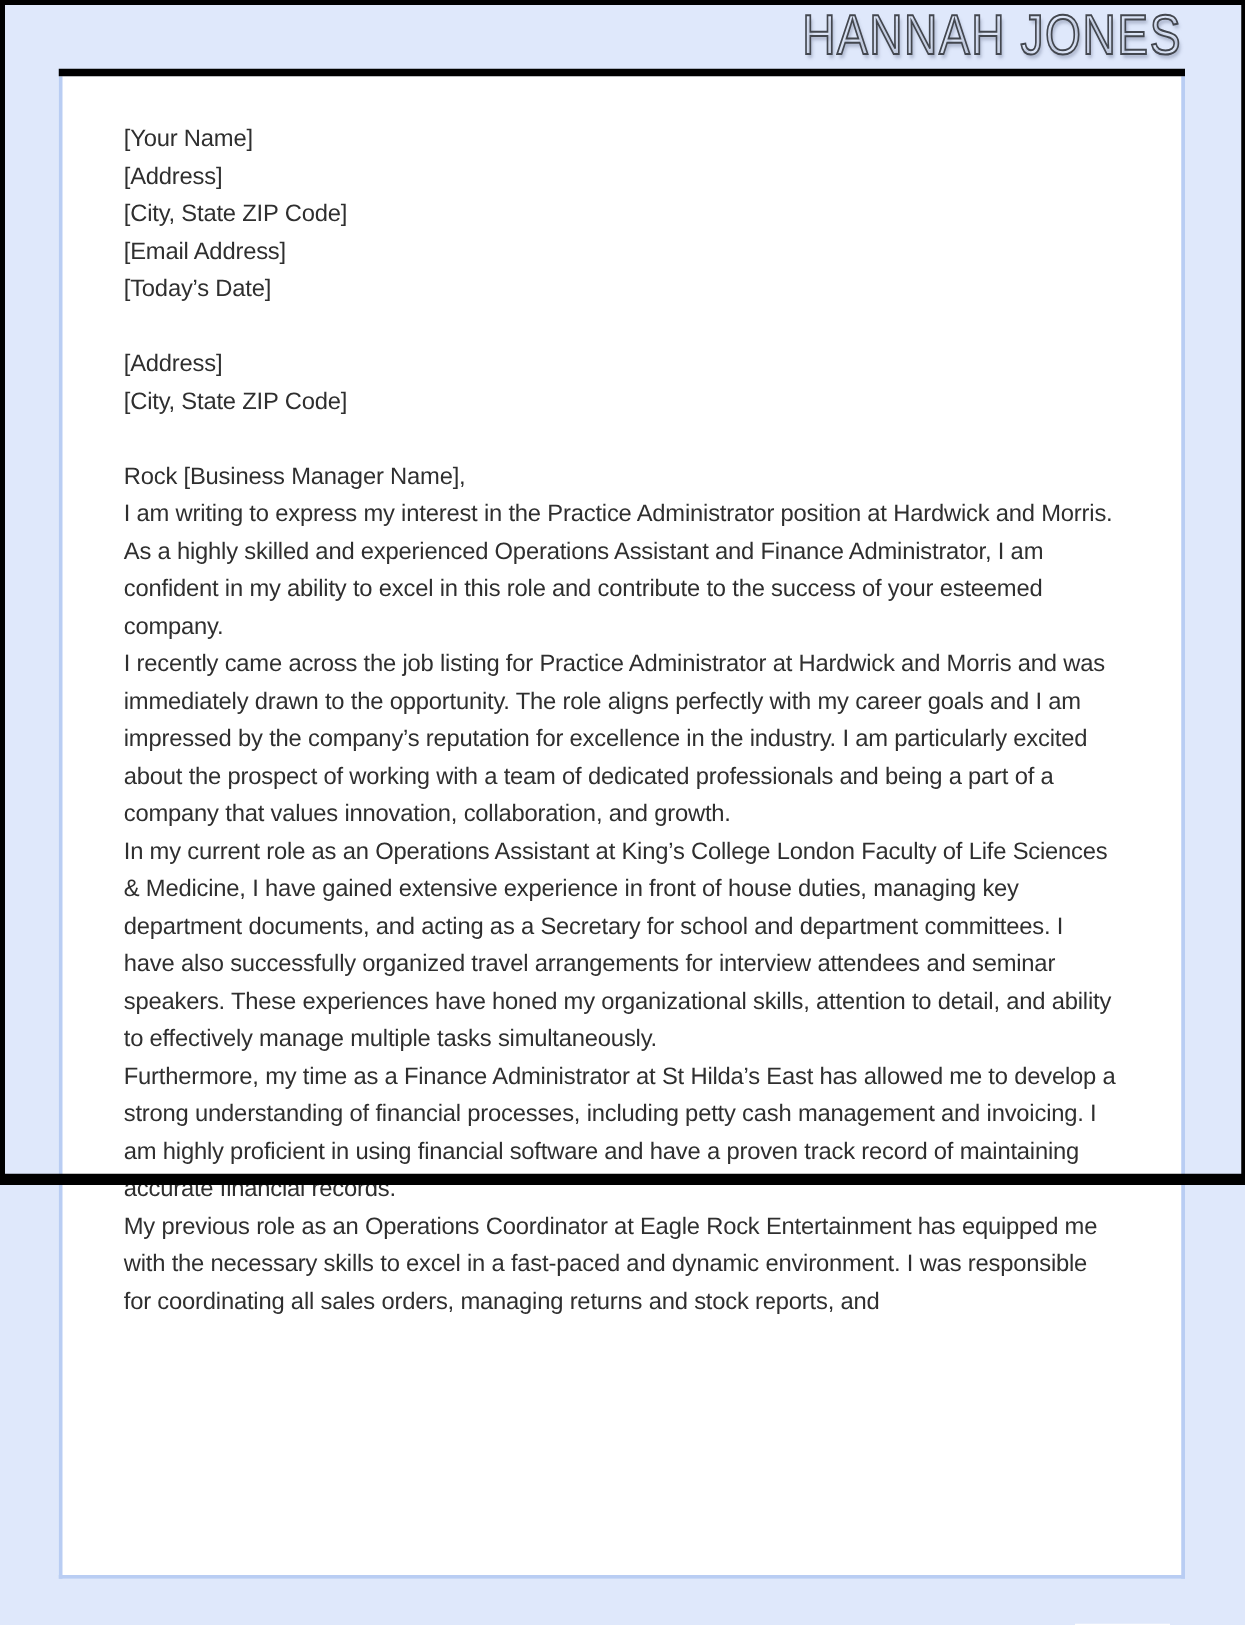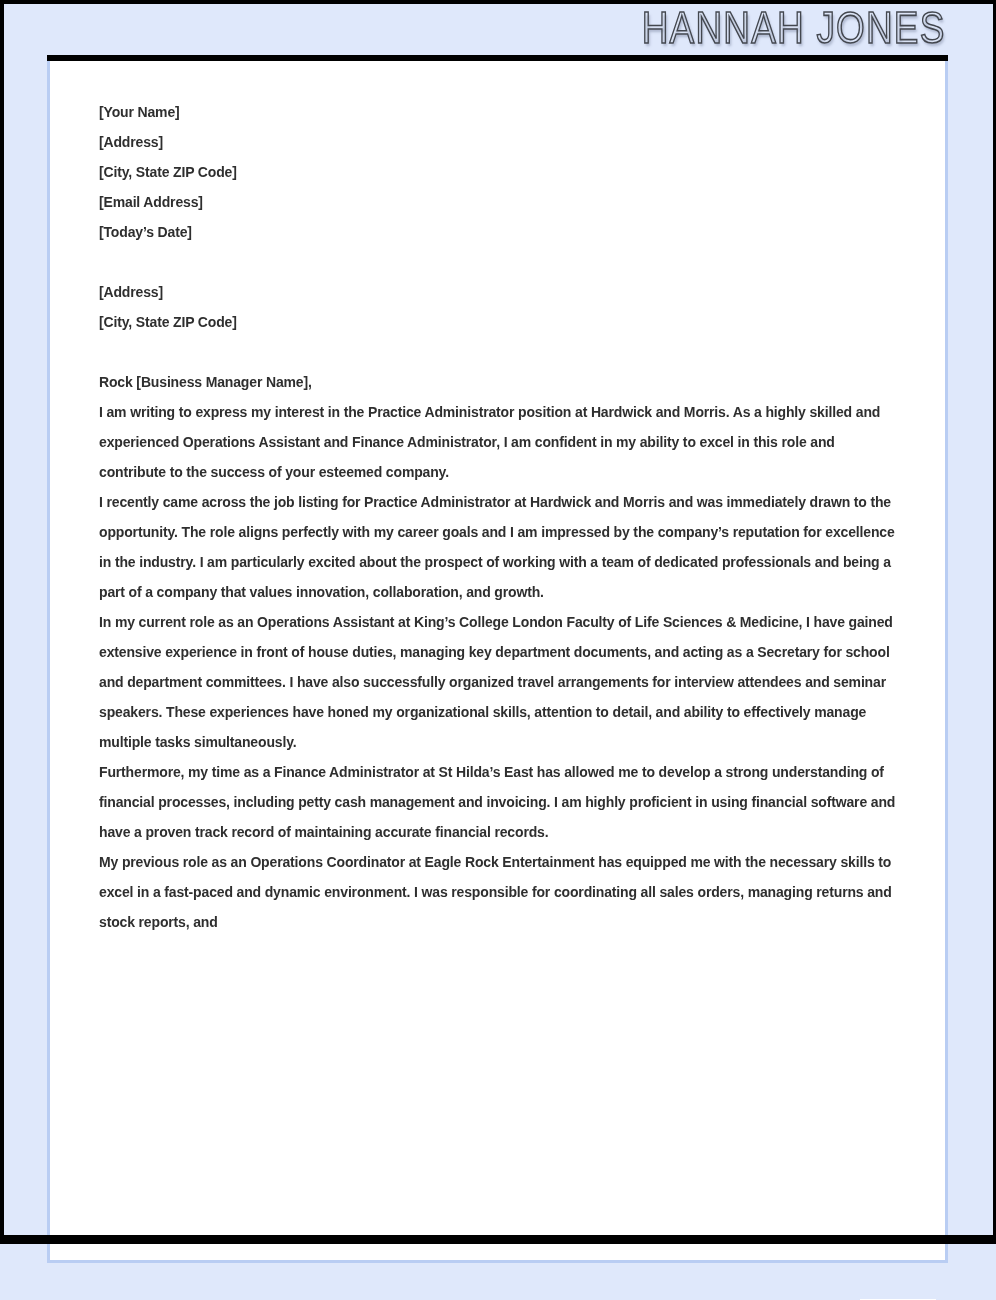--- a/index.html
+++ b/index.html
@@ -15,21 +15,21 @@
   *{box-sizing:border-box;}
   html,body{
     margin:0;padding:0;
     width:996px;height:1300px;
     overflow:hidden;
     background:var(--background);
     font-family:"Liberation Sans", sans-serif;
   }
   .stage{
     position:relative;
-    width:996px;height:1244px;
+    width:996px;height:948px;
     background:var(--background);
   }
   
   .frame{
     position:absolute;inset:0;
     border-top:4px solid var(--frame);
     border-left:4px solid var(--frame);
     border-right:3px solid var(--frame);
     border-bottom:9px solid var(--frame);
     pointer-events:none;
@@ -70,25 +70,25 @@
     border-left:3px solid var(--document-border);
     border-right:3px solid var(--document-border);
     border-bottom:3px solid var(--document-border);
     padding:36px 49px 0 49px;
     overflow:visible;
     z-index:2;
   }
   .document .line,
   .document .para{
     margin:0;
-    font-size:14px;
+    font-size:19px;
     line-height:30px;
     letter-spacing:-0.15px;
     color:var(--text);
-    font-weight:700;
+    font-weight:400;
   }
   .block{margin:0 0 30px 0;}
   .para{margin:0 0 30px 0; max-width:797px;}
   .para:last-child{margin-bottom:12px;}
   
   .watermark{
     position:absolute;
     top:1299px;
     right:60px;
     font-size:11px;

